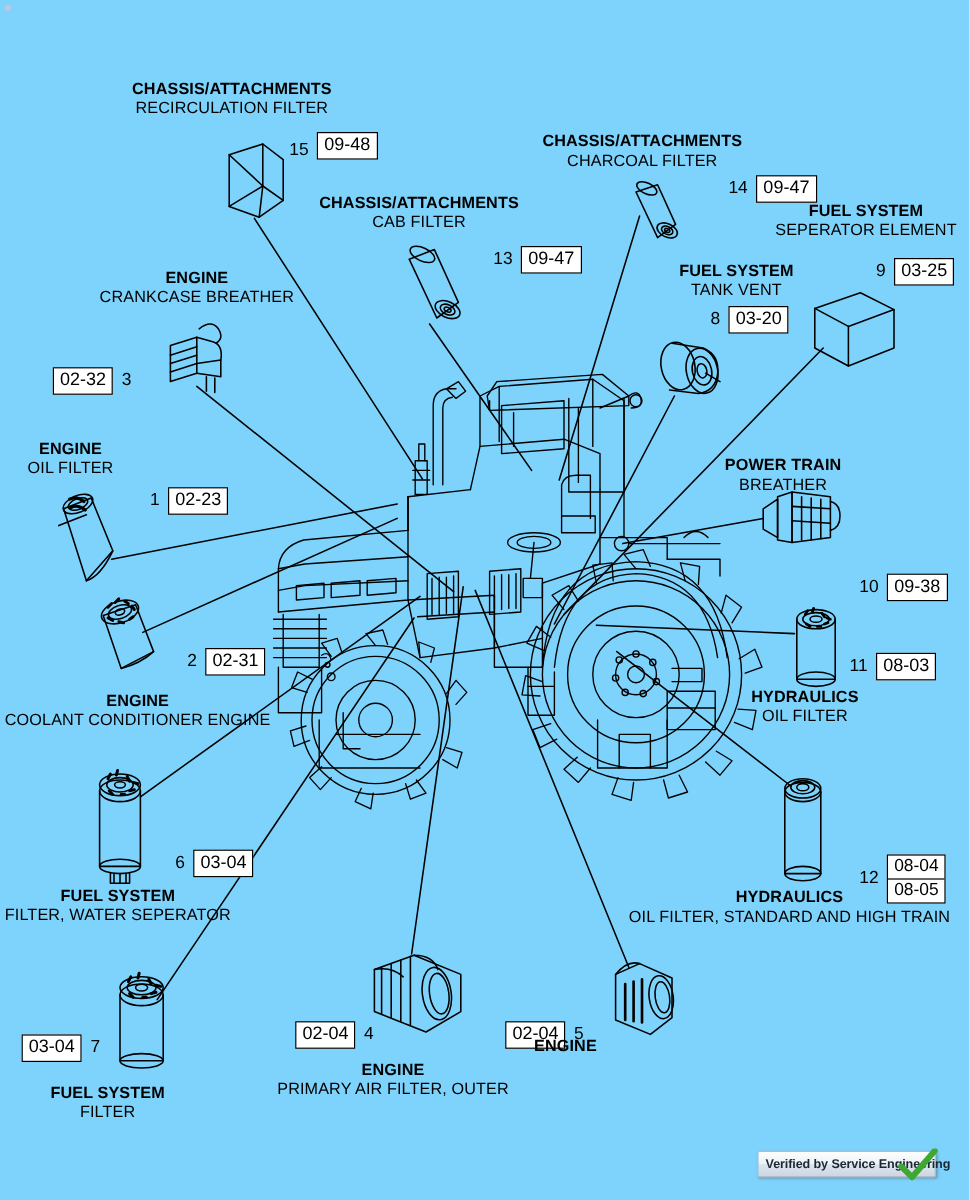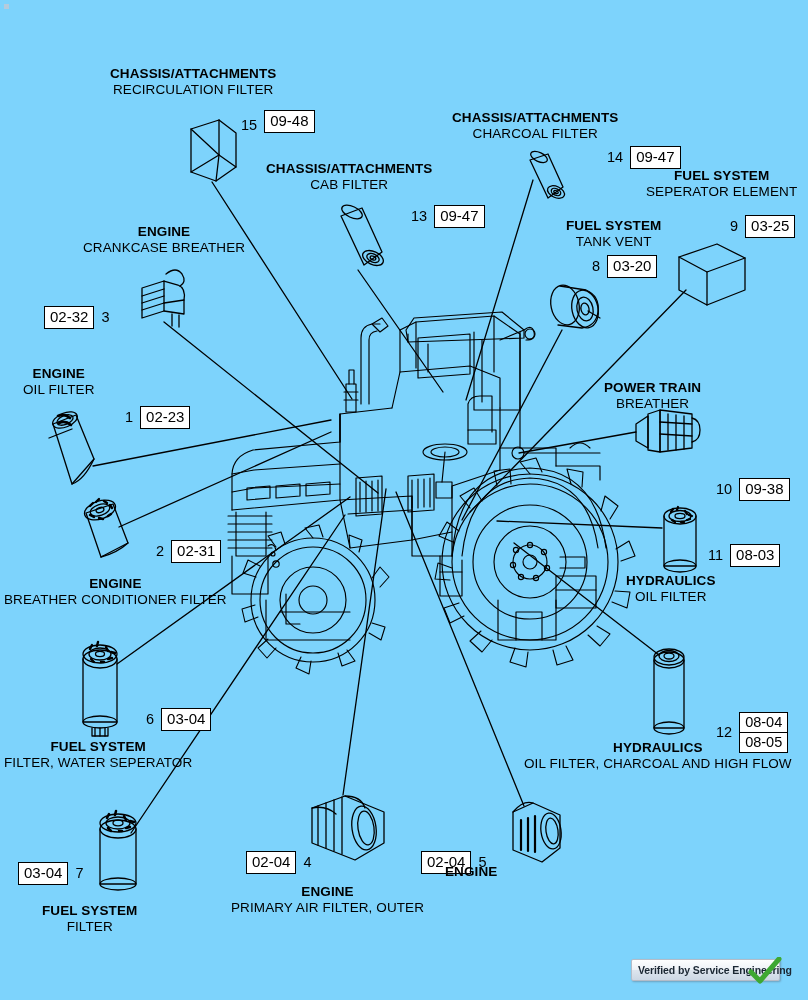--- a/index.html
+++ b/index.html
@@ -534,42 +534,42 @@
     <span class="num">10</span>
     <span class="refbox">09-38</span>
   </div>
 
   <div class="ref" style="left:156px; top:540px;">
     <span class="num">2</span>
     <span class="refbox">02-31</span>
   </div>
   <div class="callout ctr" style="left:4px; top:576px;">
     <div class="grp">ENGINE</div>
-    <div class="nm">BREATHER CONDITIONER FILTER</div>
+    <div class="nm">COOLANT CONDITIONER ENGINE</div>
   </div>
 
   <div class="ref" style="left:708px; top:544px;">
     <span class="num">11</span>
     <span class="refbox">08-03</span>
   </div>
   <div class="callout ctr" style="left:626px; top:573px;">
     <div class="grp">HYDRAULICS</div>
     <div class="nm">OIL FILTER</div>
   </div>
 
   <div class="ref" style="left:716px; top:712px;">
     <span class="num">12</span>
     <span class="refstack">
       <span class="refrow">08-04</span>
       <span class="refrow">08-05</span>
     </span>
   </div>
   <div class="callout ctr" style="left:524px; top:740px;">
     <div class="grp">HYDRAULICS</div>
-    <div class="nm">OIL FILTER, CHARCOAL AND HIGH FLOW</div>
+    <div class="nm">OIL FILTER, STANDARD AND HIGH TRAIN</div>
   </div>
 
   <div class="ref" style="left:146px; top:708px;">
     <span class="num">6</span>
     <span class="refbox">03-04</span>
   </div>
   <div class="callout ctr" style="left:4px; top:739px;">
     <div class="grp">FUEL SYSTEM</div>
     <div class="nm">FILTER, WATER SEPERATOR</div>
   </div>

